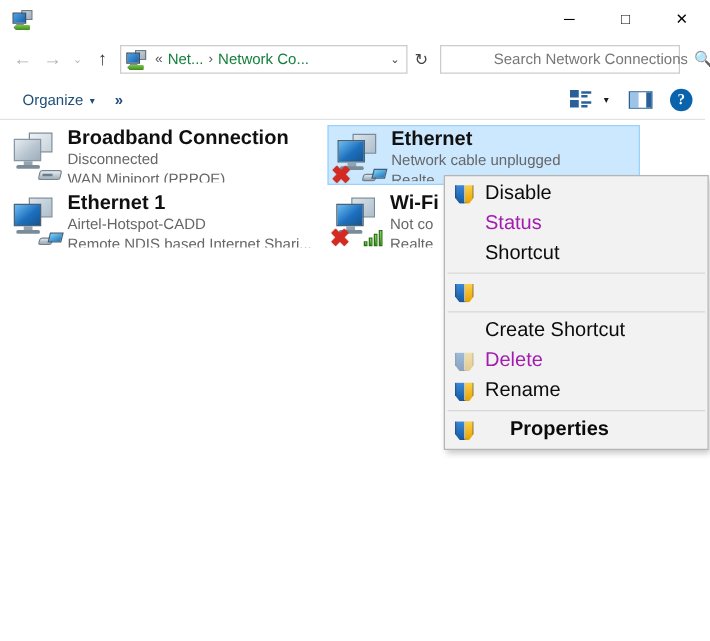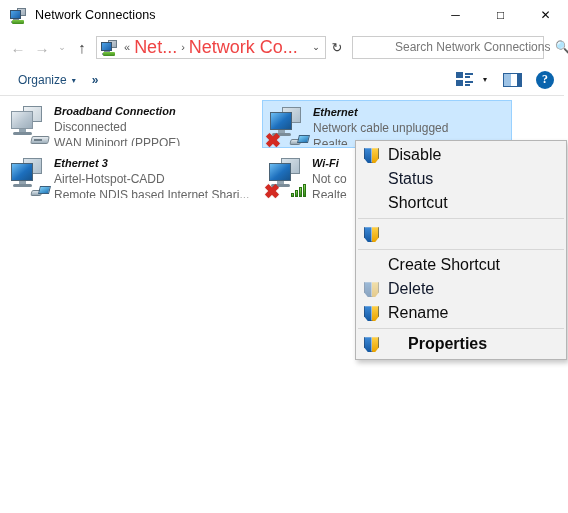--- a/index.html
+++ b/index.html
@@ -123,22 +123,22 @@
     position: relative;
     flex: 0 0 auto;
   }
   .crumb-sep {
     color: #555;
     font-size: 11px;
     padding: 0 4px;
     flex: 0 0 auto;
   }
   .crumb {
-    font-size: 18px;
-    color: #ef4444;
+    font-size: 12px;
+    color: #15803d;
     white-space: nowrap;
     flex: 0 0 auto;
   }
   #addr-dropdown {
     margin-left: auto;
     width: 18px;
     text-align: center;
     color: #333;
     font-size: 9px;
     flex: 0 0 auto;
@@ -367,26 +367,25 @@
     line-height: 15px;
     font-family: "Liberation Sans", sans-serif;
     text-shadow: 0 0 1px #a51b14;
   }
   .conn-text {
     padding-left: 4px;
     padding-top: 1px;
     overflow: hidden;
   }
   .conn-name {
-    font-size: 11px;
+    font-size: 16px;
     color: #101010;
     font-weight: bold;
     line-height: 16px;
     white-space: nowrap;
-    font-style: italic;
   }
   .conn-status, .conn-device {
     font-size: 12px;
     color: #666666;
     line-height: 16px;
     white-space: nowrap;
   }
 
   
   #ctxmenu {
@@ -403,21 +402,21 @@
   .mi {
     height: 24px;
     display: flex;
     align-items: center;
     padding-left: 6px;
     cursor: default;
     font-size: 16px;
     color: #0b0b0b;
     white-space: nowrap;
   }
-  .mi.disabled { color: #0f172a; }
+  .mi.disabled { color: #a21caf; }
   .mi.bold .mi-label { font-weight: bold; margin-left: 20px; }
   .mi-ico {
     width: 22px; height: 18px;
     flex: 0 0 auto;
     position: relative;
   }
   .shield {
     position: absolute;
     left: 2px; top: 1px;
     width: 15px; height: 16px;
@@ -457,21 +456,20 @@
 <body>
 
 <div id="titlebar">
   <div id="app-icon">
     <div class="mon-back"></div>
     <div class="mon-front"></div>
     <div class="mon-stand"></div>
     <div class="mon-base"></div>
     <div class="mon-green"></div>
   </div>
-  <div id="window-title">Network Connections</div>
   <div id="win-controls">
     <div class="winbtn" id="btn-min">
       <span class="glyph">─</span>
     </div>
     <div class="winbtn" id="btn-max">
       <span class="glyph">□</span>
     </div>
     <div class="winbtn" id="btn-close">
       <span class="glyph">✕</span>
     </div>
@@ -556,21 +554,21 @@
       <div class="pc-back"></div>
         <div class="pc-front"></div>
       <div class="pc-neck"></div>
         <div class="pc-foot"></div>
       <div class="badge">
         <div class="rj45-tail"></div>
           <div class="rj45-head"></div>
       </div>
     </div>
     <div class="conn-text">
-      <div class="conn-name">Ethernet 3</div>
+      <div class="conn-name">Ethernet 1</div>
       <div class="conn-status">Airtel-Hotspot-CADD</div>
       <div class="conn-device">Remote NDIS based Internet Shari...</div>
     </div>
   </div>
 
   <div class="conn-item selected" style="left:262px; top:4px;">
     <div class="conn-icon">
       <div class="pc-back"></div>
         <div class="pc-front"></div>
       <div class="pc-neck"></div>

